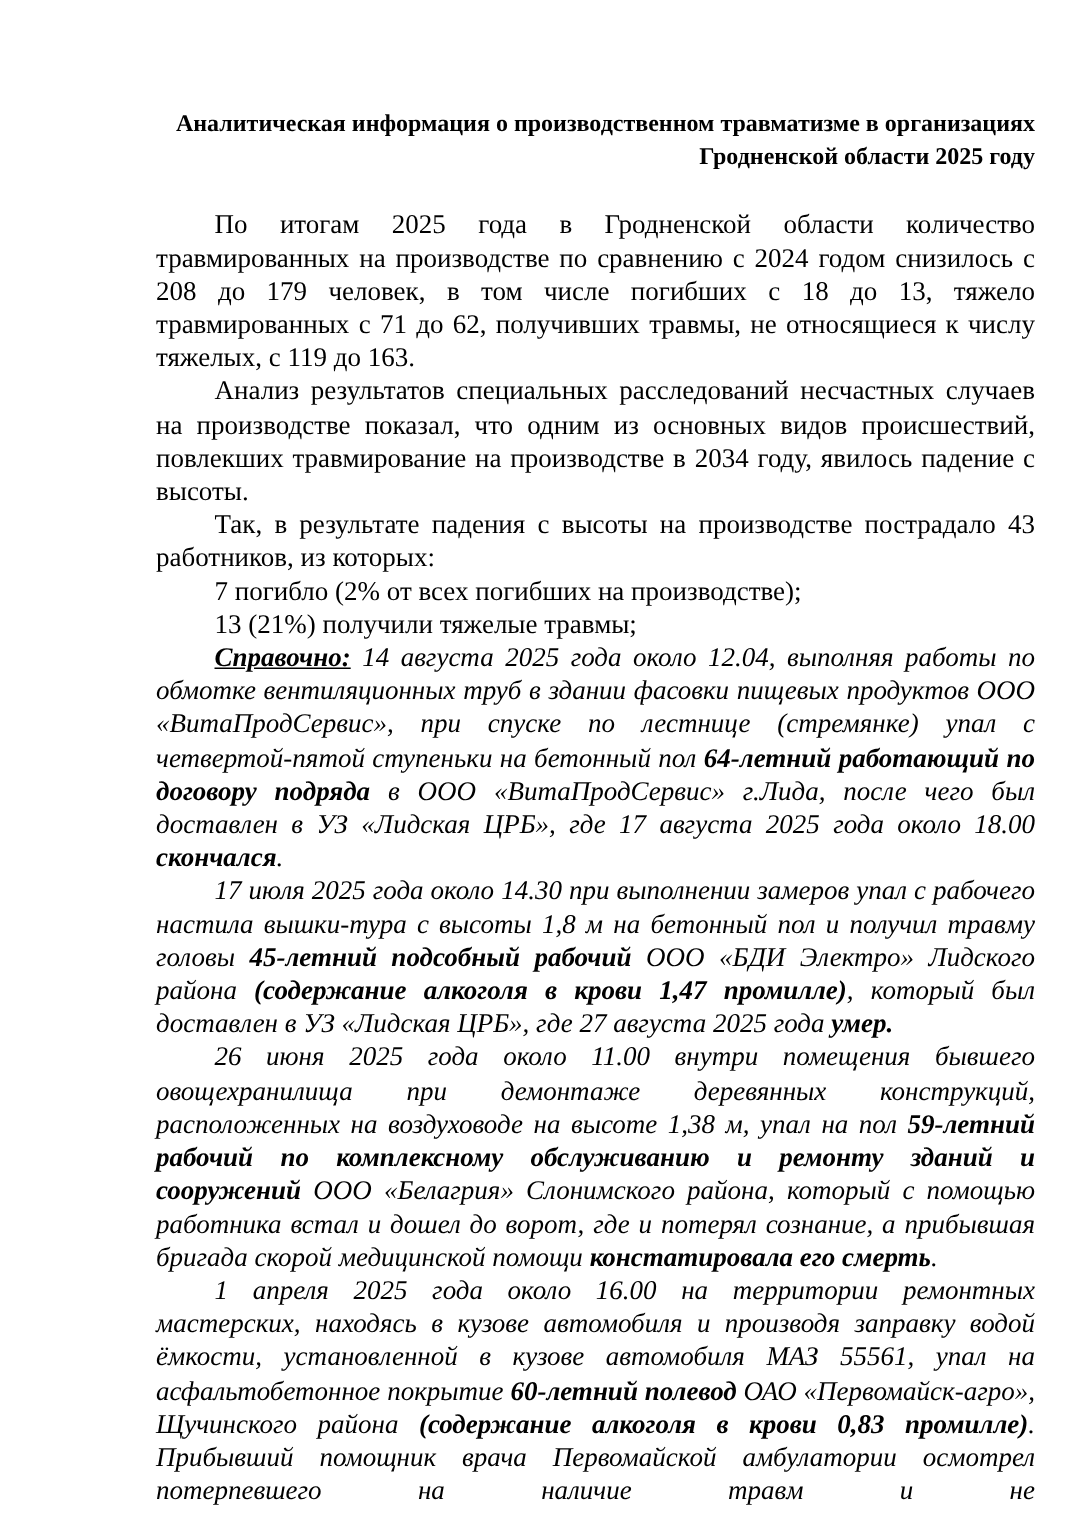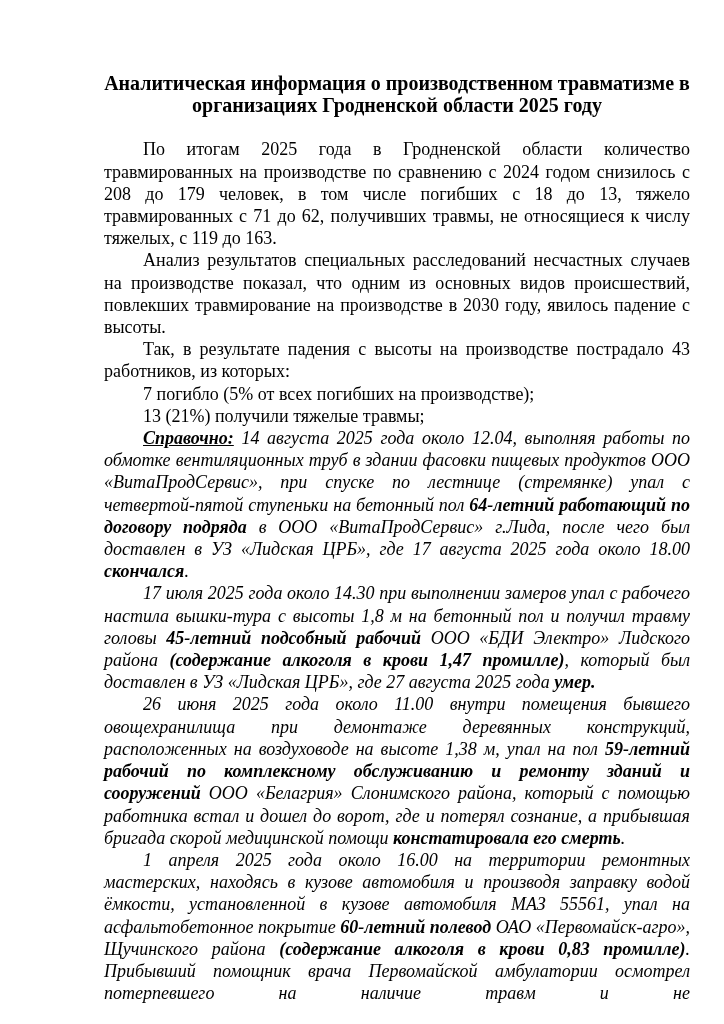--- a/index.html
+++ b/index.html
@@ -13,24 +13,24 @@
     box-sizing: border-box;
     background: #ffffff;
     color: #000000;
     padding: 72px 34px 0 104px;
     font-family: "Liberation Serif", "DejaVu Serif", serif;
     font-size: 18px;
     line-height: 22.2px;
     overflow: hidden;
   }
   .doc-title {
-    font-size: 20px;
+    font-size: 16px;
     line-height: 22.2px;
     font-weight: bold;
-    text-align: center;
+    text-align: right;
     margin: 0 0 22px 0;
   }
   p.para {
     margin: 0;
     text-align: justify;
     text-indent: 39px;
   }
   p.para.italic { font-style: italic; }
   .b { font-weight: bold; margin-top: 36px; }
   .u { text-decoration: underline; }
@@ -38,25 +38,25 @@
 </style>
 </head>
 <body>
 
 <div class="page">
 
   <h1 class="doc-title">Аналитическая информация о производственном травматизме в организациях Гродненской области 2025 году</h1>
 
   <p class="para"><span>По итогам 2025 года в Гродненской области количество травмированных на производстве по сравнению с 2024 годом снизилось с 208 до 179 человек, в том числе погибших с 18 до 13, тяжело травмированных с 71 до 62, получивших травмы, не относящиеся к числу тяжелых, с 119 до 163.</span></p>
 
-  <p class="para"><span>Анализ результатов специальных расследований несчастных случаев на производстве показал, что одним из основных видов происшествий, повлекших травмирование на производстве в 2030 году, явилось падение с высоты.</span></p>
+  <p class="para"><span>Анализ результатов специальных расследований несчастных случаев на производстве показал, что одним из основных видов происшествий, повлекших травмирование на производстве в 2034 году, явилось падение с высоты.</span></p>
 
   <p class="para"><span>Так, в результате падения с высоты на производстве пострадало 43 работников, из которых:</span></p>
 
-  <p class="para"><span>7 погибло (5% от всех погибших на производстве);</span></p>
+  <p class="para"><span>7 погибло (2% от всех погибших на производстве);</span></p>
 
   <p class="para"><span>13 (21%) получили тяжелые травмы;</span></p>
 
 
 
   <p class="para italic"><span class="b u">Справочно:</span><span> 14 августа 2025 года около 12.04, выполняя работы по обмотке вентиляционных труб в здании фасовки пищевых продуктов ООО «ВитаПродСервис», при спуске по лестнице (стремянке) упал с четвертой-пятой ступеньки на бетонный пол </span><span class="b">64-летний работающий по договору подряда</span><span> в ООО «ВитаПродСервис» г.Лида, после чего был доставлен в УЗ «Лидская ЦРБ», где 17 августа 2025 года около 18.00 </span><span class="b">скончался</span><span>.</span></p>
 
   <p class="para italic"><span>17 июля 2025 года около 14.30 при выполнении замеров упал с рабочего настила вышки-тура с высоты 1,8 м на бетонный пол и получил травму головы </span><span class="b">45-летний подсобный рабочий</span><span> ООО «БДИ Электро» Лидского района </span><span class="b">(содержание алкоголя в крови 1,47 промилле)</span><span>, который был доставлен в УЗ «Лидская ЦРБ», где 27 августа 2025 года </span><span class="b">умер.</span></p>
 
   <p class="para italic"><span>26 июня 2025 года около 11.00 внутри помещения бывшего овощехранилища при демонтаже деревянных конструкций, расположенных на воздуховоде на высоте 1,38 м, упал на пол </span><span class="b">59-летний рабочий по комплексному обслуживанию и ремонту зданий и сооружений</span><span> ООО «Белагрия» Слонимского района, который с помощью работника встал и дошел до ворот, где и потерял сознание, а прибывшая бригада скорой медицинской помощи </span><span class="b">констатировала его смерть</span><span>.</span></p>

